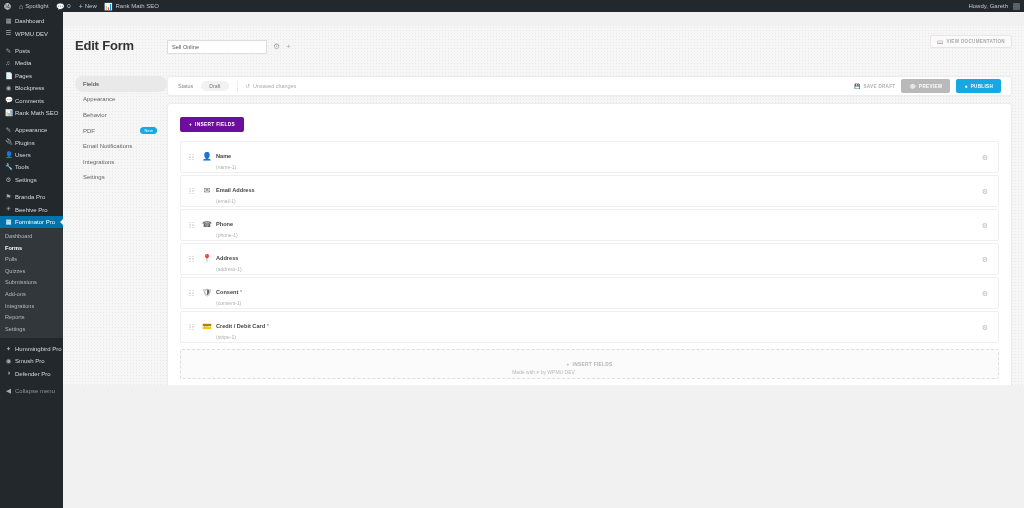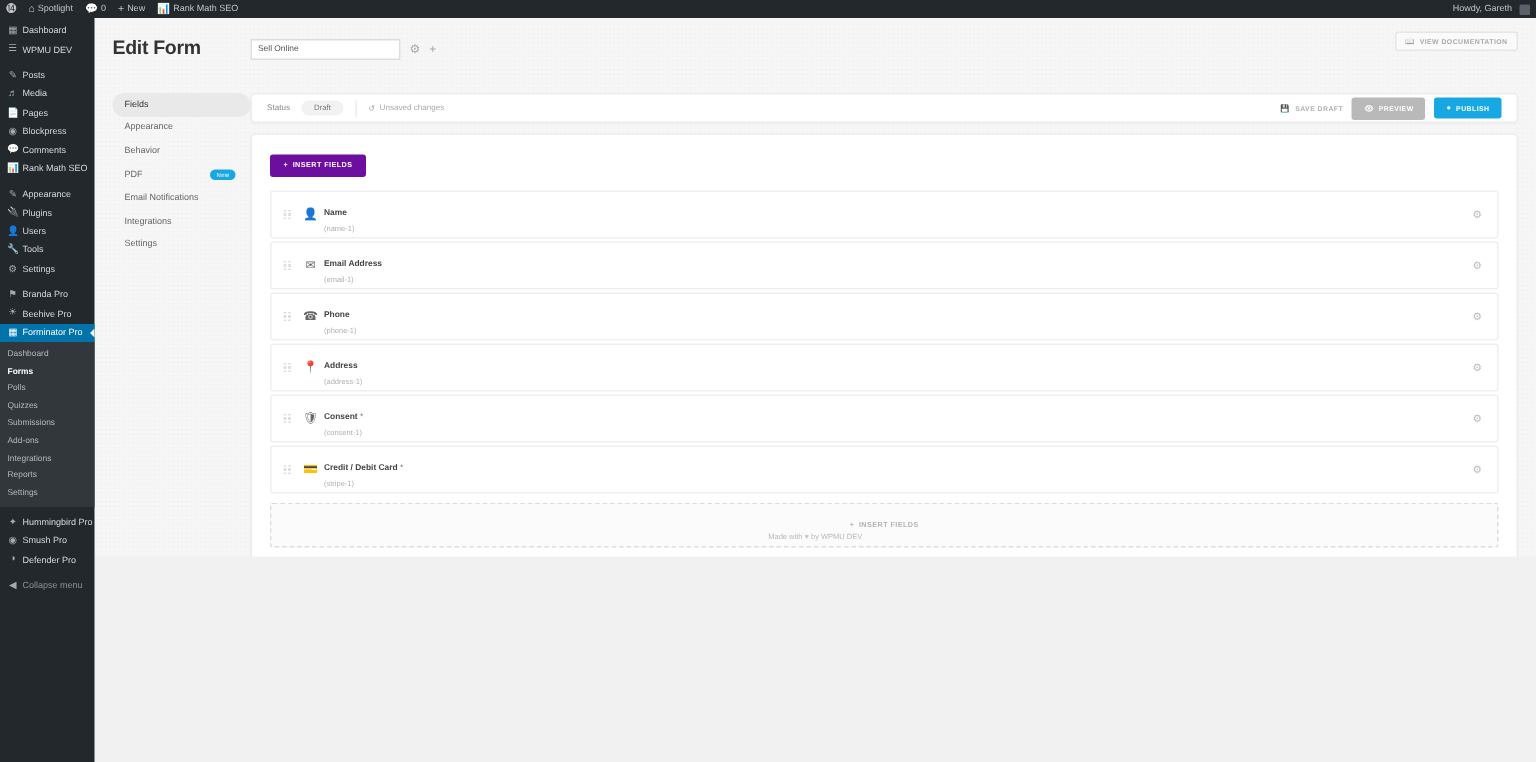--- a/index.html
+++ b/index.html
@@ -45,21 +45,21 @@
   .menu-sep { height: 5px; }
   .submenu { background: #32373c; padding: 2px 0 3px 0; }
   .submenu .sub-row {
     height: 11.6px; display: flex; align-items: center;
     padding-left: 5px; color: #b4b9be; font-size: 5.6px; white-space: nowrap;
   }
   .submenu .sub-row.current-sub { color: #fff; font-weight: bold; }
 
   
   #wpbody {
-    position: absolute; top: 12px; left: 63px;
+    position: absolute; top: 26px; left: 63px;
     width: 961px; height: 359px;
     background: #f6f6f6;
     background-image:
       radial-gradient(#e9e9e9 0.5px, transparent 0.5px);
     background-size: 3px 3px;
     overflow: hidden;
   }
 
   
   #page-header {

